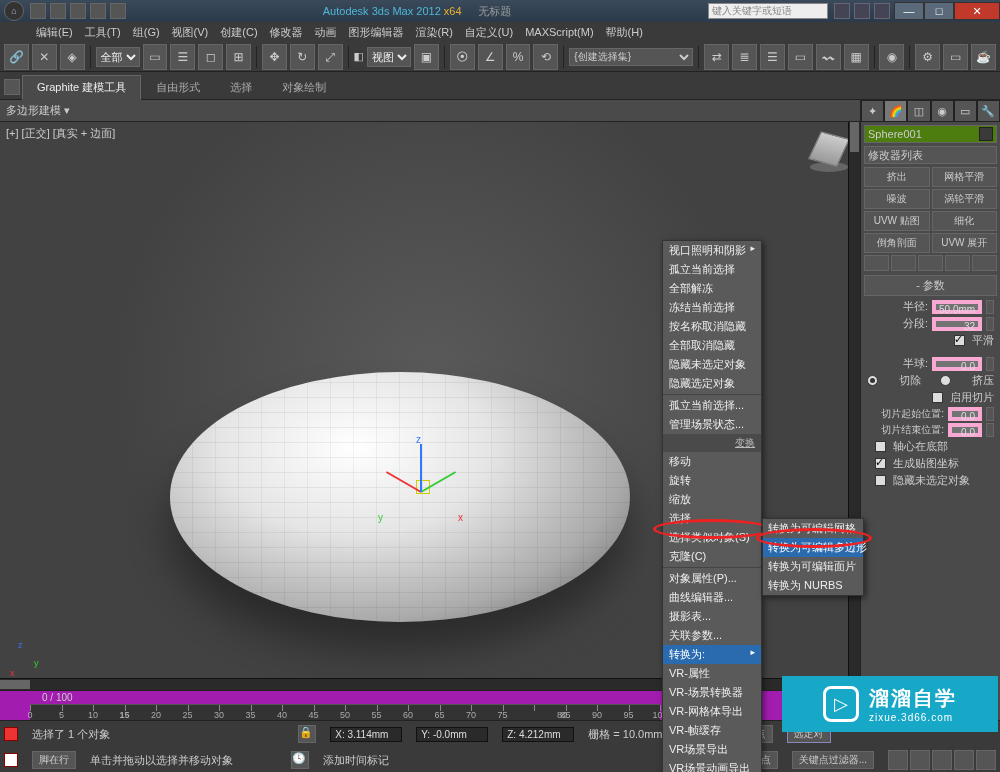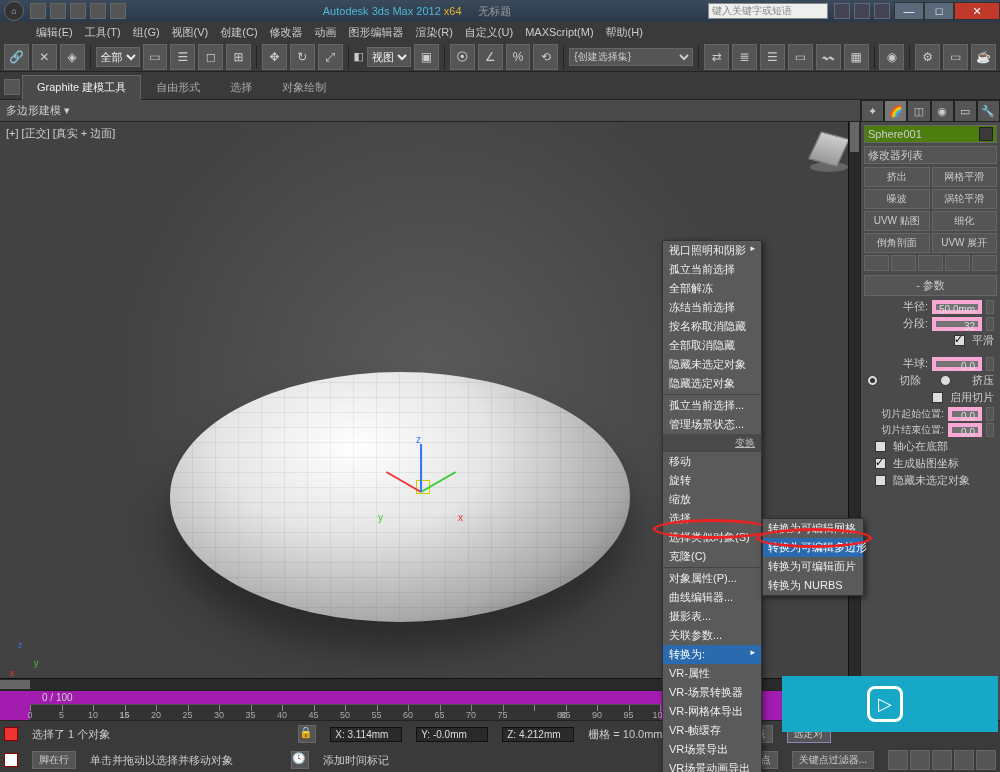--- a/index.html
+++ b/index.html
@@ -469,13 +469,17 @@
       <div class="navbtn"></div>
       <div class="navbtn"></div>
       <div class="navbtn"></div>
       <div class="navbtn"></div>
     </div>
   </div>
 </div>
 
 <div class="watermark">
   <div class="logo">▷</div>
+  <div class="txt">
+    <div class="big">溜溜自学</div>
+    <div class="small">zixue.3d66.com</div>
+  </div>
 </div>
 
 </body></html>

